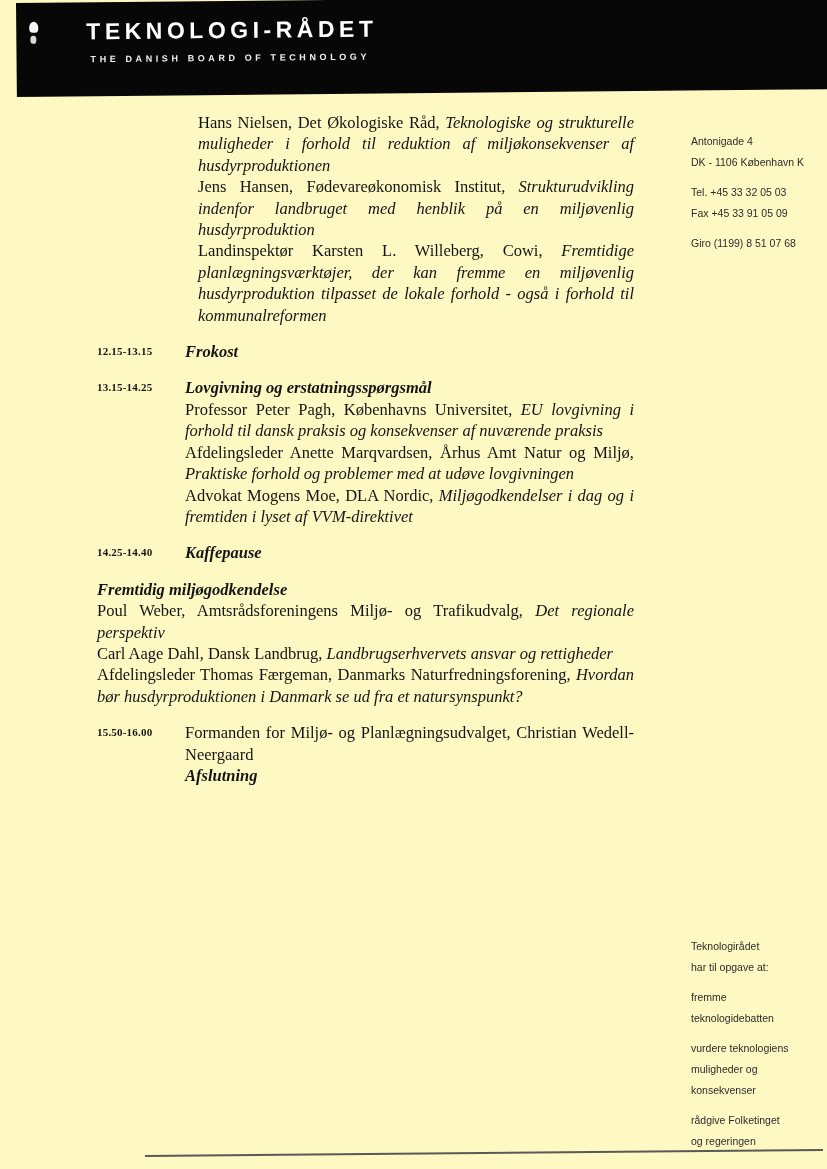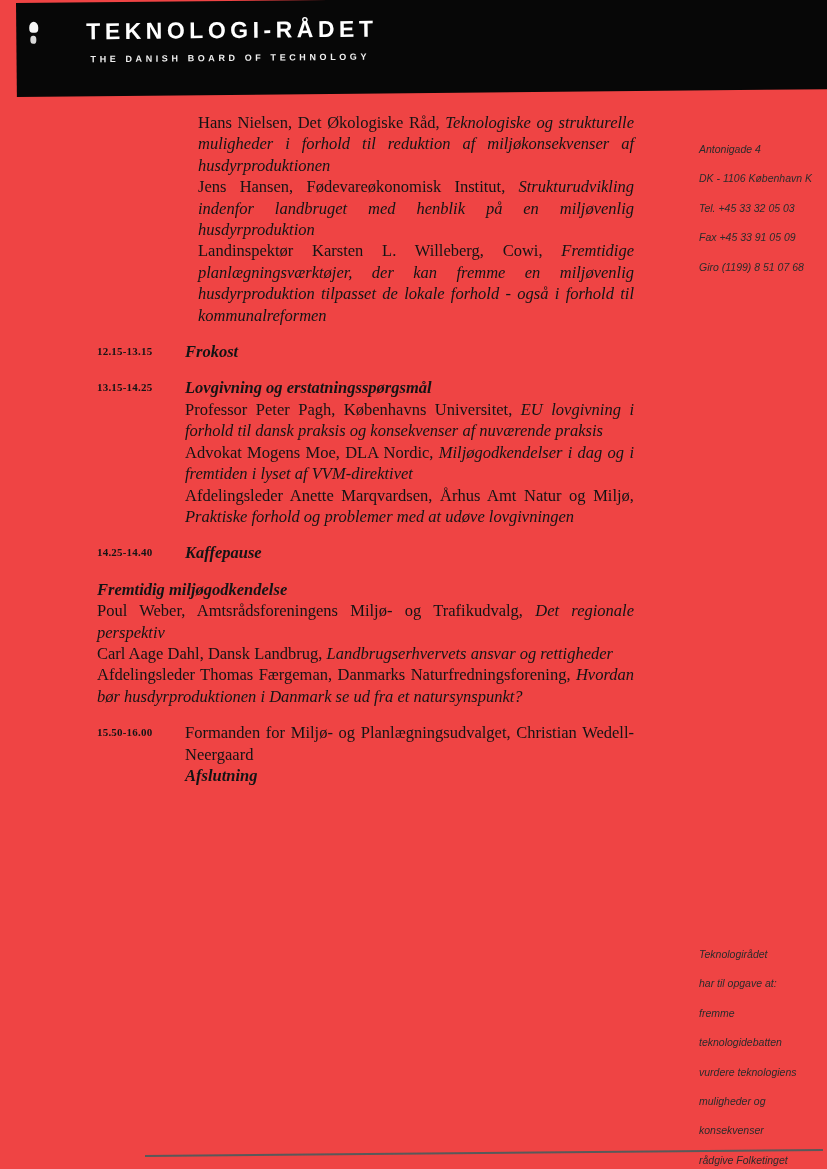--- a/index.html
+++ b/index.html
@@ -1,21 +1,21 @@
 <!DOCTYPE html>
 <html><head>
 <meta charset="utf-8">
 <style>
   * { box-sizing: border-box; }
   html, body { margin: 0; padding: 0; background: #ffffff; }
   .page {
     position: relative;
     width: 827px;
     height: 1169px;
-    background: #ef4444;
+    background: #fef9c3;
     overflow: hidden;
     font-family: "Liberation Serif", serif;
     color: #141414;
   }
 
   
   .banner {
     position: absolute;
     left: 16px;
     top: 3px;
@@ -87,21 +87,21 @@
     left: 687px;
     width: 138px;
     font-family: "Liberation Sans", sans-serif;
     font-size: 10.5px;
     line-height: 17px;
     color: #2b2b2b;
   }
   .contact { top: 129px; }
   .mission { top: 934px; }
   .group { margin: 0 0 13px 0; }
-  .group p { margin: 12px; font-style: italic; }
+  .group p { margin: 4px; }
 
   
   .bottom-rule {
     position: absolute;
     left: 145px;
     top: 1155px;
     width: 678px;
     height: 2px;
     background: #595959;
     transform: rotate(-0.5deg);
@@ -136,22 +136,22 @@
       <div class="sbody">
         <p class="entry stitle">Frokost</p>
       </div>
     </section>
 
     <section class="session">
       <div class="time">13.15-14.25</div>
       <div class="sbody">
         <p class="entry stitle">Lovgivning og erstatningsspørgsmål</p>
         <p class="entry"><span>Professor Peter Pagh, Københavns Universitet, </span><em>EU lovgivning i forhold til dansk praksis og konsekvenser af nuværende praksis</em></p>
+        <p class="entry"><span>Afdelingsleder Anette Marqvardsen, Århus Amt Natur og Miljø, </span><em>Praktiske forhold og problemer med at udøve lovgivningen</em></p>
         <p class="entry"><span>Advokat Mogens Moe, DLA Nordic, </span><em>Miljøgodkendelser i dag og i fremtiden i lyset af VVM-direktivet</em></p>
-        <p class="entry"><span>Afdelingsleder Anette Marqvardsen, Århus Amt Natur og Miljø, </span><em>Praktiske forhold og problemer med at udøve lovgivningen</em></p>
       </div>
     </section>
 
     <section class="session">
       <div class="time">14.25-14.40</div>
       <div class="sbody">
         <p class="entry stitle">Kaffepause</p>
       </div>
     </section>
 

